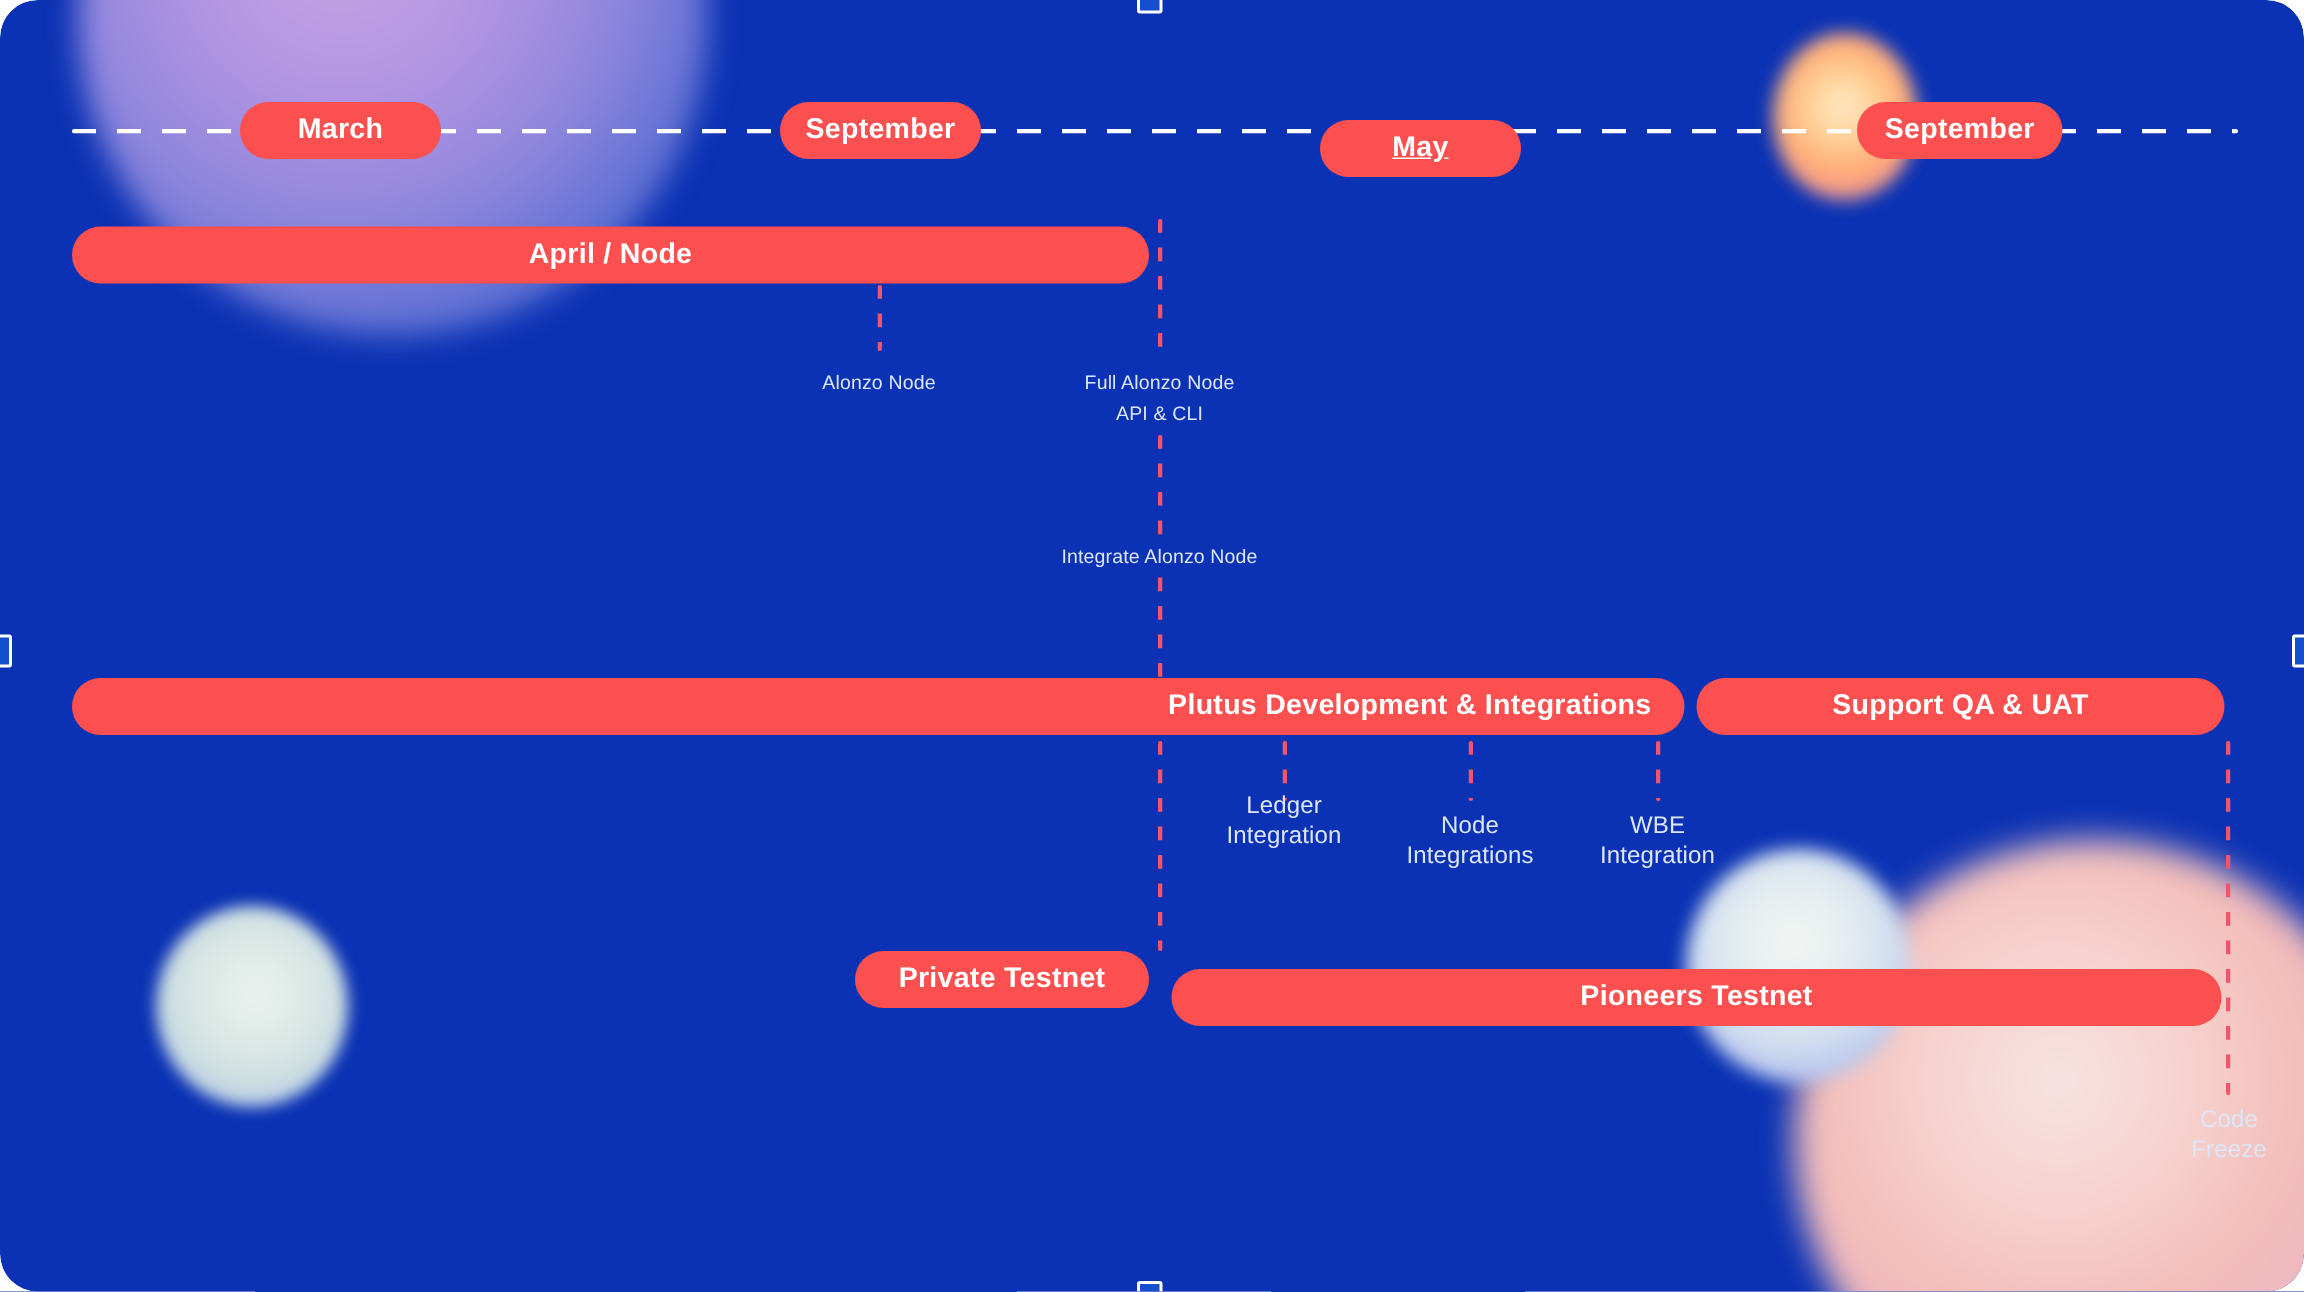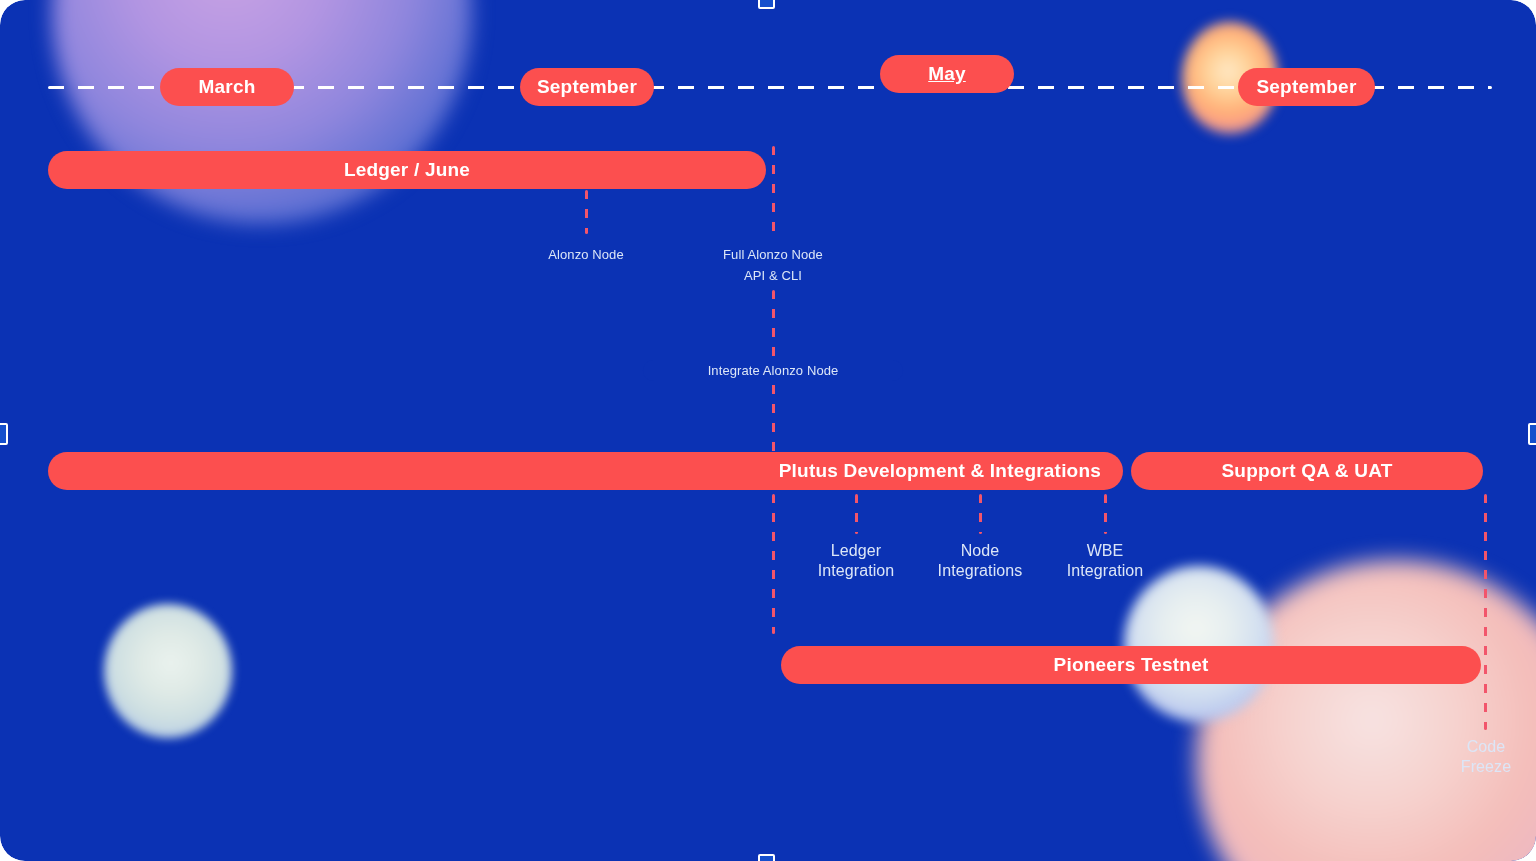--- a/index.html
+++ b/index.html
@@ -114,56 +114,57 @@
   <div class="orb" id="orb-purple-topleft"></div>
   <div class="orb" id="orb-orange-june"></div>
   <div class="orb" id="orb-pale-bottomleft"></div>
   <div class="orb" id="orb-pink-bottomright"></div>
   <div class="orb" id="orb-blue-bottomright"></div>
 
   <div id="timeline-rail"></div>
 
   <div class="pill month-pill" style="left:160px; top:68px; width:134px;">March</div>
   <div class="pill month-pill" style="left:520px; top:68px; width:134px;">September</div>
-  <div class="pill month-pill" style="left:880px; top:55px; width:134px;text-decoration:underline;">May</div>
+  <div class="pill month-pill" style="left:880px; top:80px; width:134px;text-decoration:underline;">May</div>
   <div class="pill month-pill" style="left:1238px; top:68px; width:137px;">September</div>
 
-  <div class="pill task-bar" style="left:48px; top:151px; width:718px;">Ledger / June</div>
+  <div class="pill task-bar" style="left:48px; top:151px; width:718px;">April / Node</div>
 
   <div class="vdash" style="left:585px; top:190px; height:44px;"></div>
   <div class="caption" style="left:486px; top:244px; width:200px;">Alonzo Node</div>
 
   <div class="vdash" style="left:772px; top:146px; height:88px;"></div>
   <div class="caption" style="left:673px; top:244px; width:200px;">Full Alonzo Node
 API &amp; CLI</div>
 
   <div class="vdash" style="left:772px; top:290px; height:164px;"></div>
   <div class="caption" style="left:643px; top:360px; width:260px; background:#0B32B4;">Integrate Alonzo Node</div>
 
   <div class="pill task-bar right-text" style="left:48px; top:452px; width:1075px;">Plutus Development &amp; Integrations</div>
   <div class="pill task-bar" style="left:1131px; top:452px; width:352px;">Support QA &amp; UAT</div>
 
   <div class="vdash" style="left:855px; top:494px; height:40px;"></div>
-  <div class="caption small" style="left:776px; top:541px; width:160px;">Ledger
+  <div class="caption small" style="left:776px; top:528px; width:160px;">Ledger
 Integration</div>
 
   <div class="vdash" style="left:979px; top:494px; height:40px;"></div>
   <div class="caption small" style="left:900px; top:541px; width:160px;">Node
 Integrations</div>
 
   <div class="vdash" style="left:1104px; top:494px; height:40px;"></div>
   <div class="caption small" style="left:1025px; top:541px; width:160px;">WBE
 Integration</div>
 
   <div class="vdash" style="left:772px; top:494px; height:140px;"></div>
 
   <div class="vdash" style="left:1484px; top:494px; height:236px;"></div>
   <div class="caption small" style="left:1406px; top:737px; width:160px;">Code
 Freeze</div>
 
+  <div class="pill task-bar" style="left:570px; top:634px; width:196px;">Private Testnet</div>
   <div class="pill task-bar" style="left:781px; top:634px; width:700px;margin-top:12px;">Pioneers Testnet</div>
 
   <div class="handle" id="handle-top"></div>
   <div class="handle" id="handle-left"></div>
   <div class="handle" id="handle-right"></div>
   <div class="handle" id="handle-bottom"></div>
 
 </div>
 
 </body></html>

